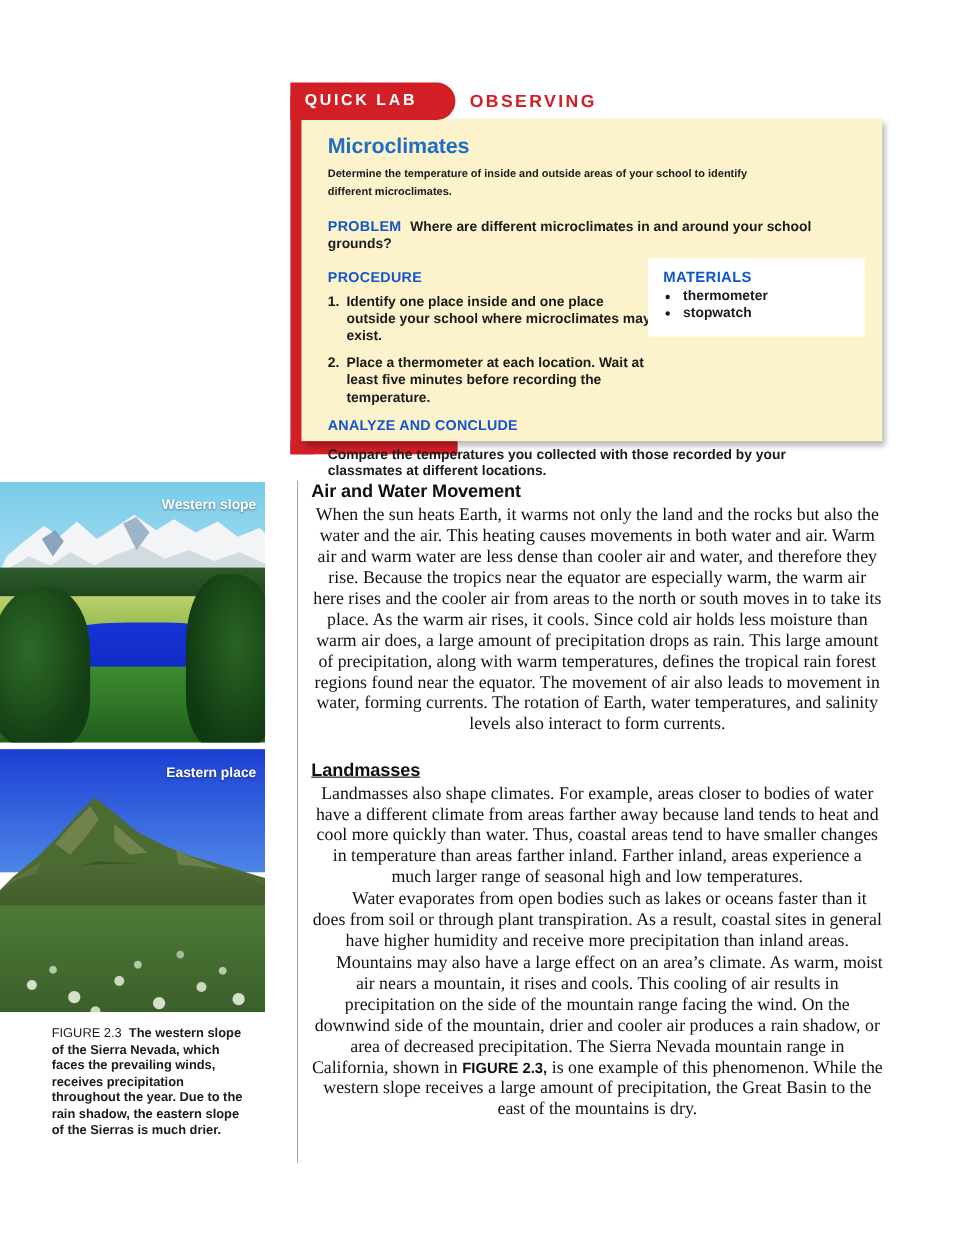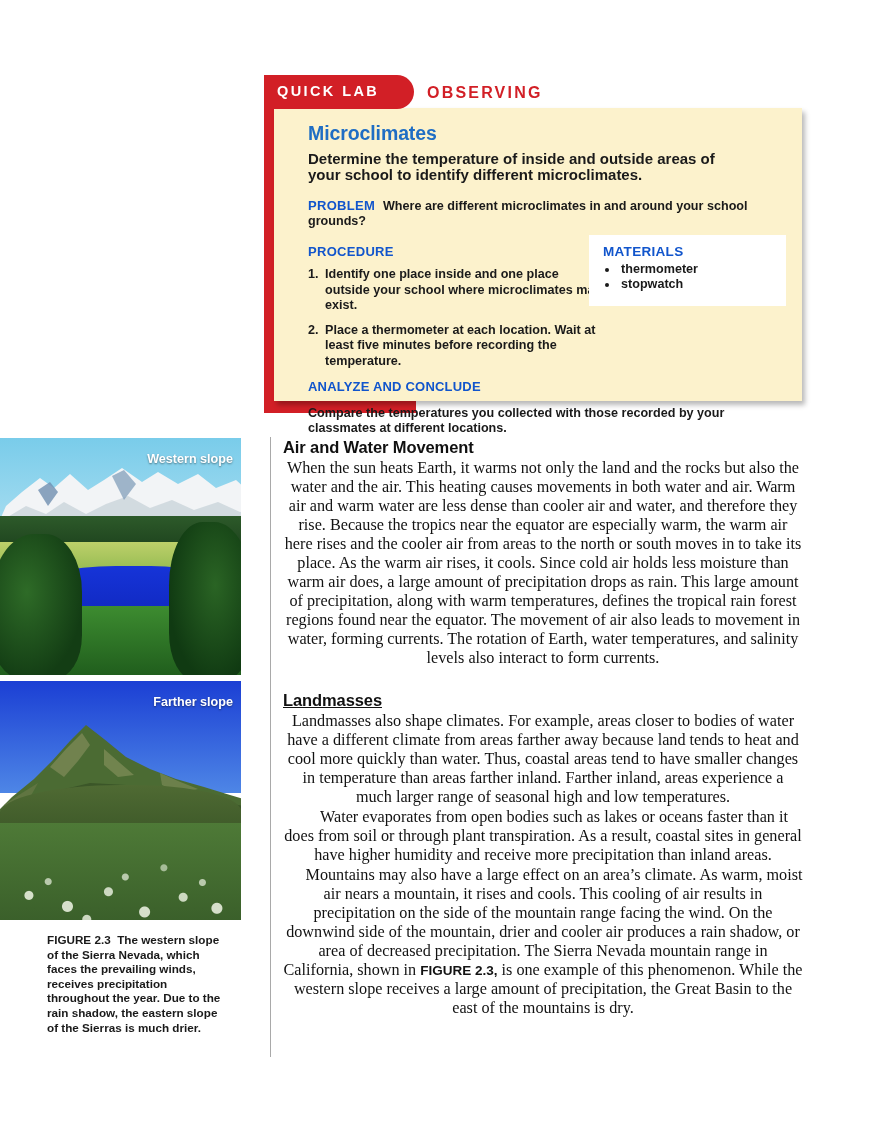--- a/index.html
+++ b/index.html
@@ -76,33 +76,33 @@
     left: 10px;
     top: 33px;
     width: 528px;
     height: 293px;
     background: #fcf2cc;
     box-shadow: 3px 4px 5px rgba(0,0,0,0.28);
     z-index: 3;
   }
   .ql-inner {
     position: absolute;
-    left: 34px;
+    left: 24px;
     top: 10px;
     width: 490px;
   }
   .ql-title {
     color: #1f6ec4;
     font-size: 19.5px;
     font-weight: bold;
     margin: 4px 0 6px 0;
     letter-spacing: -0.1px;
   }
   .ql-intro {
-    font-size: 15px;
+    font-size: 10px;
     color: #1a1a1a;
     line-height: 15.5px;
     font-weight: 600;
     width: 420px;
   }
   .ql-sec-head {
     color: #1155cc;
     font-size: 13px;
     font-weight: bold;
     letter-spacing: 0.3px;
@@ -270,21 +270,21 @@
   }
 
   .fig-caption {
     margin: 13px 47px 0 47px;
     font-size: 11.7px;
     line-height: 14.6px;
     color: #1a1a1a;
     font-weight: 600;
     width: 178px;
   }
-  .fig-caption .fig-lbl { font-weight: bold; }
+  .fig-caption .fig-lbl { font-weight: normal; }
 
   
   #col-rule {
     position: absolute;
     left: 270px;
     top: 437px;
     width: 1px;
     height: 620px;
     background: #a9a9a9;
   }
@@ -391,21 +391,21 @@
       <polygon points="0,100 18,82 40,64 58,46 76,26 92,10 110,24 132,42 156,54 182,64 210,72 236,80 256,86 256,100" fill="#4b6b33"></polygon>
       <polygon points="56,52 72,34 88,18 96,30 84,46 70,62" fill="#7e8a58" opacity="0.75"></polygon>
       <polygon points="110,34 126,48 140,60 124,62 110,50" fill="#8b9461" opacity="0.6"></polygon>
       <polygon points="166,58 184,66 204,74 186,78 168,70" fill="#89925f" opacity="0.55"></polygon>
       <polygon points="10,90 28,78 44,68 34,86 18,96" fill="#6e7c4b" opacity="0.6"></polygon>
       <polygon points="0,100 30,88 62,76 96,68 132,70 170,76 210,84 256,92 256,100" fill="#3b5628"></polygon>
     </svg>
     <div class="e-hill"></div>
     <div class="e-field"></div>
     <div class="e-brush"></div>
-    <span class="photo-label">Farther slope</span>
+    <span class="photo-label">Eastern place</span>
   </div>
 
   <div class="fig-caption">
     <span class="fig-lbl">FIGURE 2.3</span><span>&nbsp;&nbsp;</span><span>The western slope of the Sierra Nevada, which faces the prevailing winds, receives precipitation throughout the year. Due to the rain shadow, the eastern slope of the Sierras is much drier.</span>
   </div>
 </div>
 
 <div id="col-rule"></div>
 
 <div id="main">

